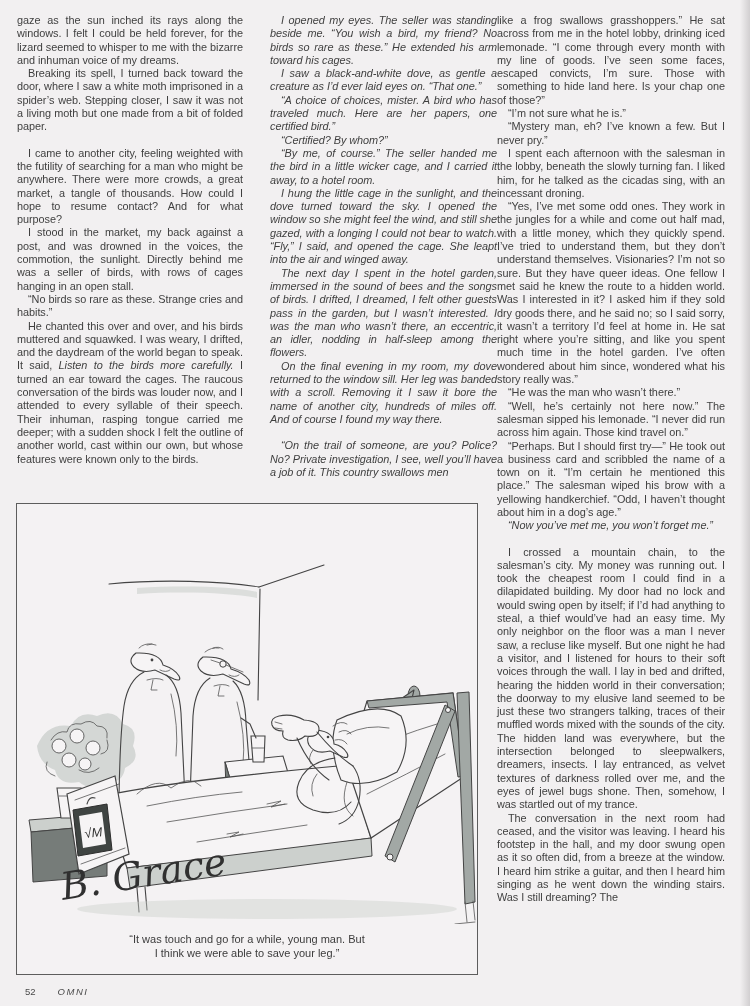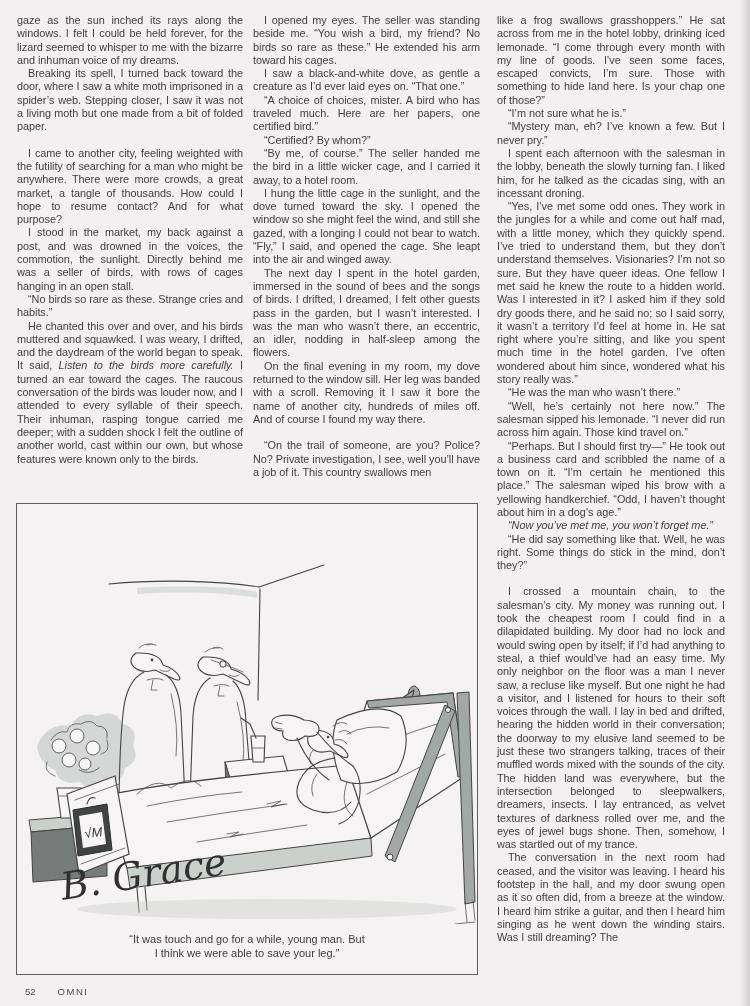--- a/index.html
+++ b/index.html
@@ -16,35 +16,35 @@
   .col{
     position:absolute;top:14px;
     font-size:10.9px;line-height:13.3px;
     text-align:justify;letter-spacing:-0.05px;
   }
   .col p{margin:0;}
   .col p.indent{text-indent:11px;}
   .col p.gap{margin-top:13px;}
   .ital{font-style:italic;}
   #col1{left:17px;width:226px;}
-  #col2{left:253px;width:227px;}
+  #col2{left:270px;width:227px;font-style:italic;}
   #col3{left:497px;width:228px;height:958px;}
   .cartoon-box{
     position:absolute;left:16px;top:503px;width:462px;height:472px;
     border:1px solid #5d5d5d;background:#f4f2f3;box-sizing:border-box;
   }
   .cartoon-box svg{display:block;}
   .caption{
     position:absolute;left:0;right:0;bottom:14px;
     text-align:center;font-size:11px;line-height:14px;color:#3c3c3c;
   }
   .footer-left{
     position:absolute;left:25px;top:986px;font-size:9.5px;color:#4a4a4a;
   }
-  .footer-left .mag{margin-left:22px;letter-spacing:1.5px;}
+  .footer-left .mag{margin-left:22px;letter-spacing:1.5px;font-style:italic;}
   .footer-right{
     position:absolute;left:497px;top:1015px;font-size:8px;letter-spacing:.4px;color:#6b6b6b;
   }
   .ink{stroke:#444;stroke-width:1.1;fill:none;stroke-linecap:round;stroke-linejoin:round;}
   .ink-thin{stroke:#555;stroke-width:.8;fill:none;stroke-linecap:round;}
   .paper{fill:#f6f4f5;}
   .wash{fill:#ccd0cd;}
   .wash-dark{fill:#a2a8a5;}
   .wash-darker{fill:#767c79;}
   .sig{font-family:"DejaVu Serif", serif;font-style:italic;font-size:38px;fill:#303030;}
@@ -76,21 +76,20 @@
   <div class="col" id="col3">
       <p class=""><span>like a frog swallows grasshoppers.” He sat across from me in the hotel lobby, drinking iced lemonade. “I come through every month with my line of goods. I’ve seen some faces, escaped convicts, I’m sure. Those with something to hide land here. Is your chap one of those?”</span></p>
       <p class="indent "><span>“I’m not sure what he is.”</span></p>
       <p class="indent "><span>“Mystery man, eh? I’ve known a few. But I never pry.”</span></p>
       <p class="indent "><span>I spent each afternoon with the salesman in the lobby, beneath the slowly turning fan. I liked him, for he talked as the cicadas sing, with an incessant droning.</span></p>
       <p class="indent "><span>“Yes, I’ve met some odd ones. They work in the jungles for a while and come out half mad, with a little money, which they quickly spend. I’ve tried to understand them, but they don’t understand themselves. Visionaries? I’m not so sure. But they have queer ideas. One fellow I met said he knew the route to a hidden world. Was I interested in it? I asked him if they sold dry goods there, and he said no; so I said sorry, it wasn’t a territory I’d feel at home in. He sat right where you’re sitting, and like you spent much time in the hotel garden. I’ve often wondered about him since, wondered what his story really was.”</span></p>
       <p class="indent "><span>“He was the man who wasn’t there.”</span></p>
       <p class="indent "><span>“Well, he’s certainly not here now.” The salesman sipped his lemonade. “I never did run across him again. Those kind travel on.”</span></p>
       <p class="indent "><span>“Perhaps. But I should first try—” He took out a business card and scribbled the name of a town on it. “I’m certain he mentioned this place.” The salesman wiped his brow with a yellowing handkerchief. “Odd, I haven’t thought about him in a dog’s age.”</span></p>
       <p class="indent "><span class="ital">“Now you’ve met me, you won’t forget me.”</span></p>
-      <p class="indent "><span>“He did say something like that. Well, he was right. Some things do stick in the mind, don’t they?”</span></p>
       <p class="indent gap"><span>I crossed a mountain chain, to the salesman’s city. My money was running out. I took the cheapest room I could find in a dilapidated building. My door had no lock and would swing open by itself; if I’d had anything to steal, a thief would’ve had an easy time. My only neighbor on the floor was a man I never saw, a recluse like myself. But one night he had a visitor, and I listened for hours to their soft voices through the wall. I lay in bed and drifted, hearing the hidden world in their conversation; the doorway to my elusive land seemed to be just these two strangers talking, traces of their muffled words mixed with the sounds of the city. The hidden land was everywhere, but the intersection belonged to sleepwalkers, dreamers, insects. I lay entranced, as velvet textures of darkness rolled over me, and the eyes of jewel bugs shone. Then, somehow, I was startled out of my trance.</span></p>
       <p class="indent "><span>The conversation in the next room had ceased, and the visitor was leaving. I heard his footstep in the hall, and my door swung open as it so often did, from a breeze at the window. I heard him strike a guitar, and then I heard him singing as he went down the winding stairs. Was I still dreaming? The</span></p>
     </div>
 
   <div class="cartoon-box">
     <svg width="460" height="420" viewBox="0 0 460 420">
 
       <g>
         <path class="wash" d="M120,84 C170,81 218,83 240,88 L240,94 C214,89 168,87 120,90 Z" opacity=".6"></path>
         <path class="ink" d="M92,80 C145,75 205,77 242,83"></path>

